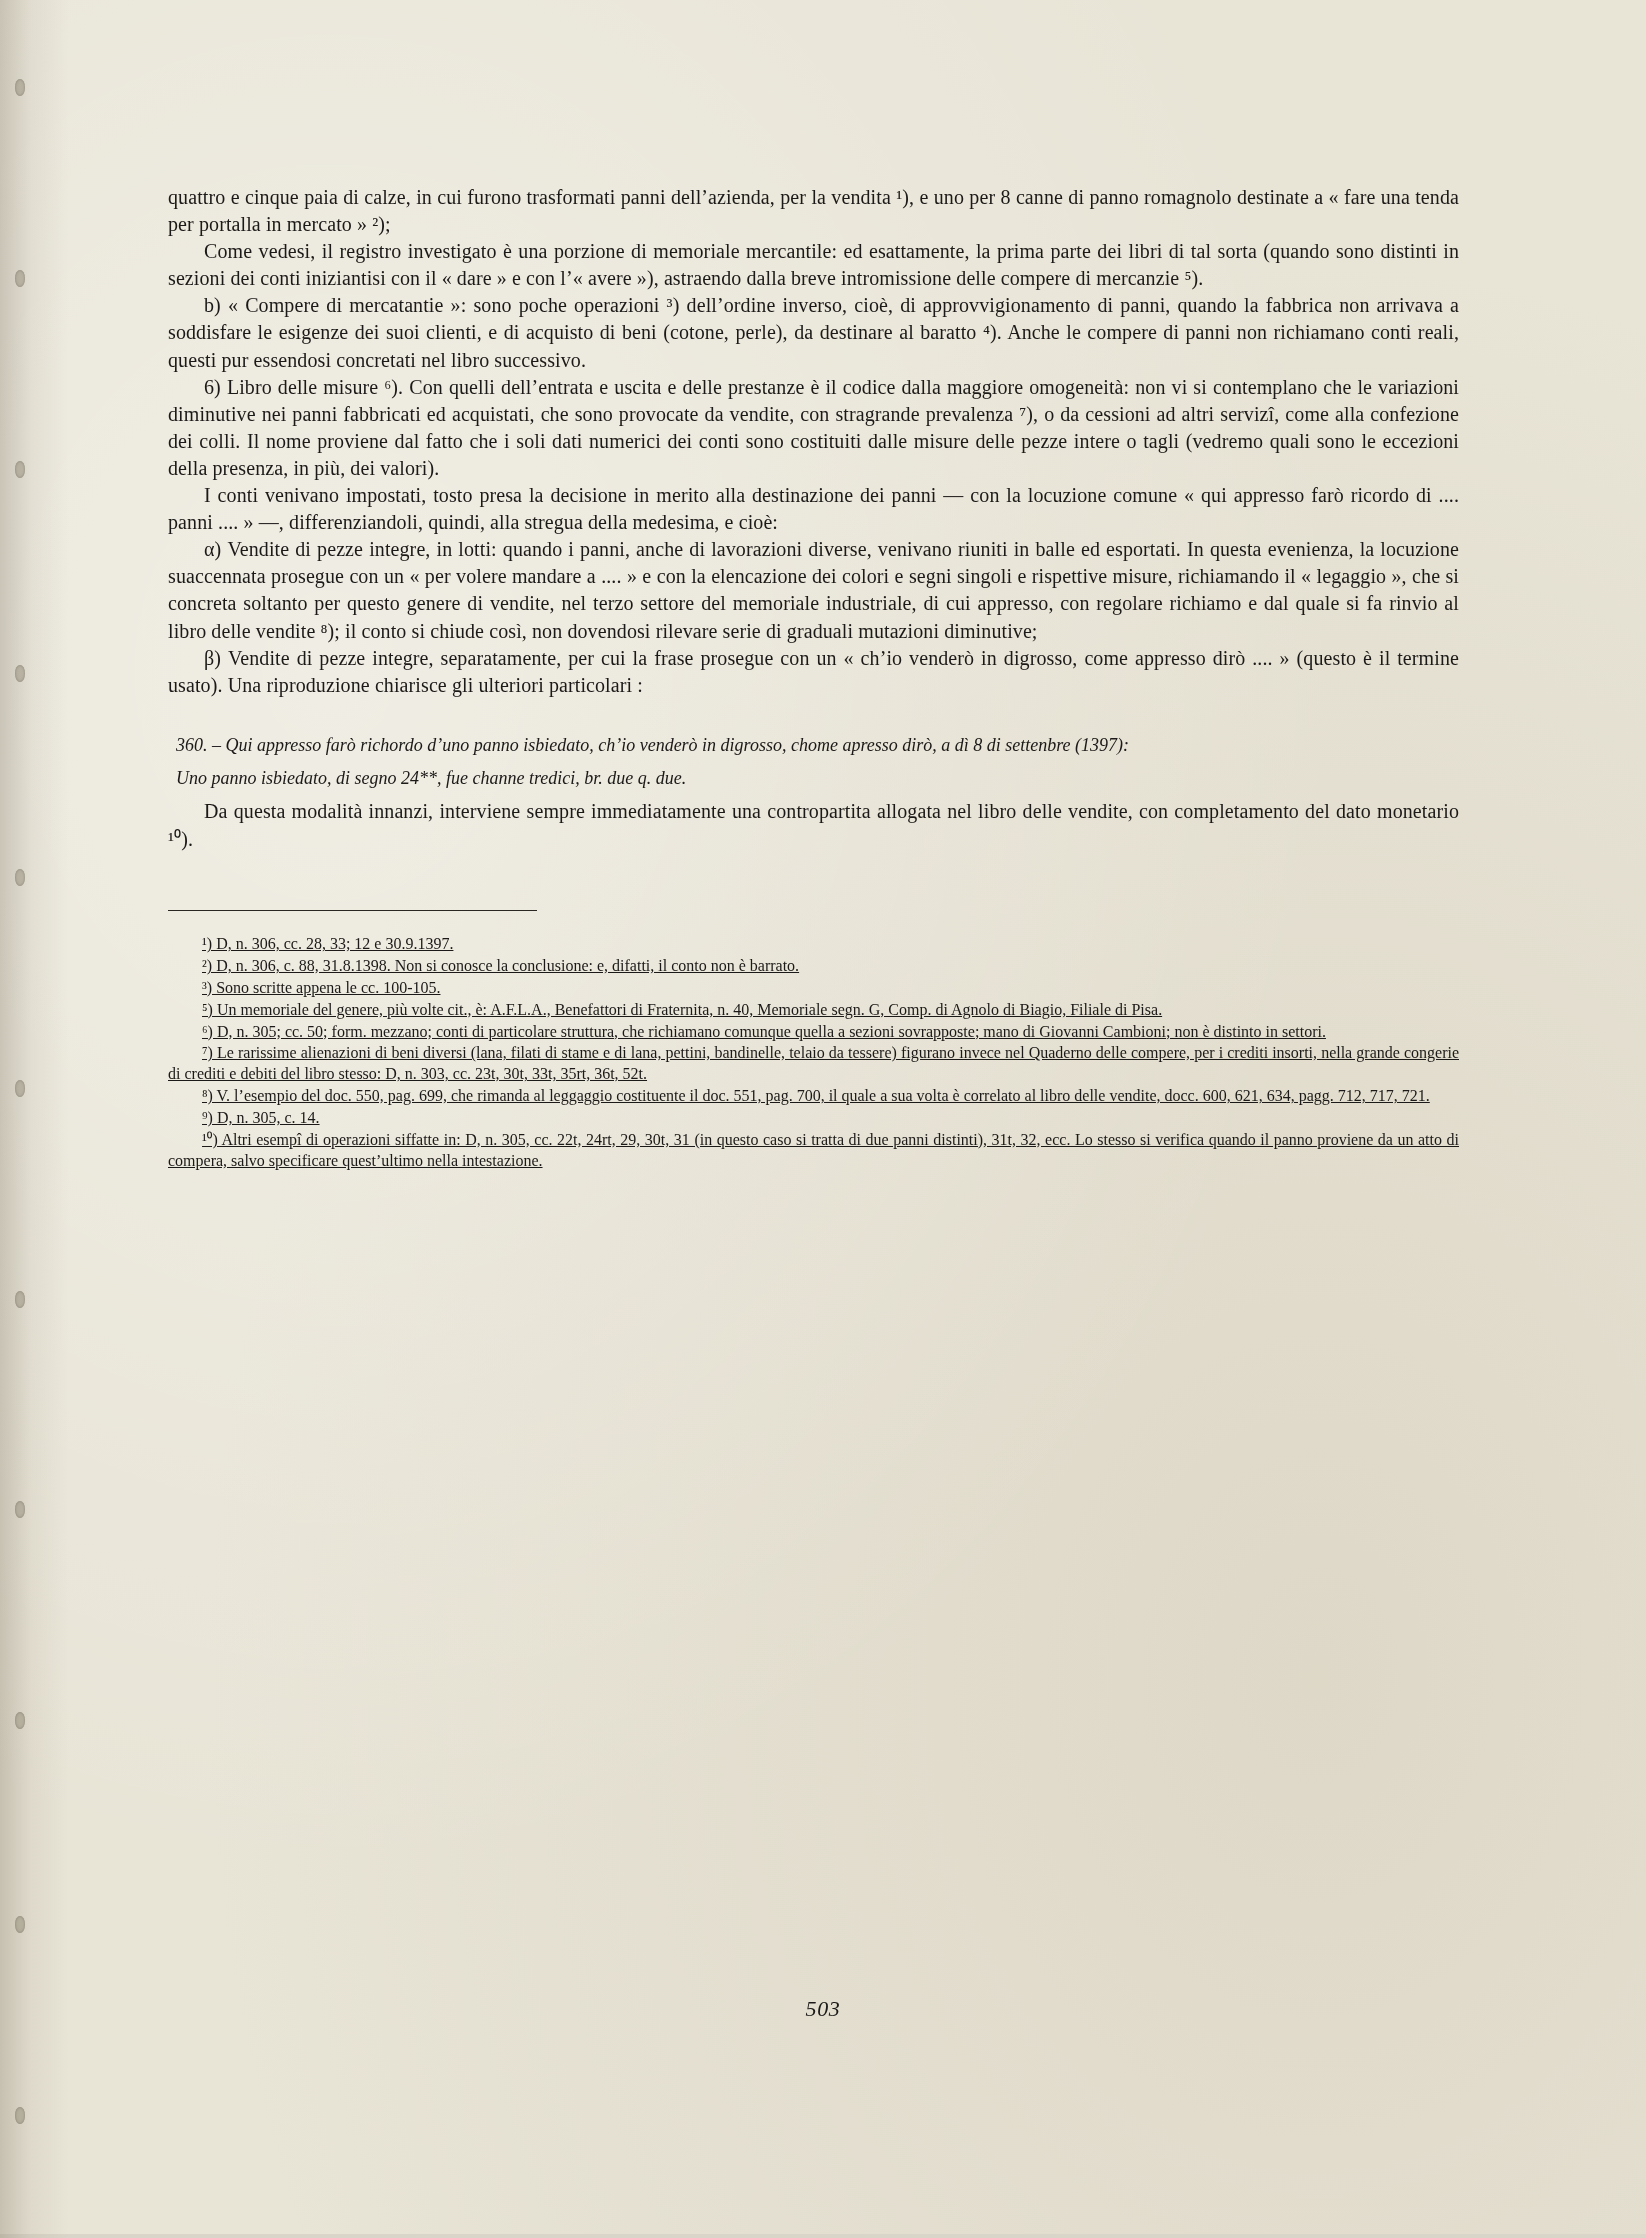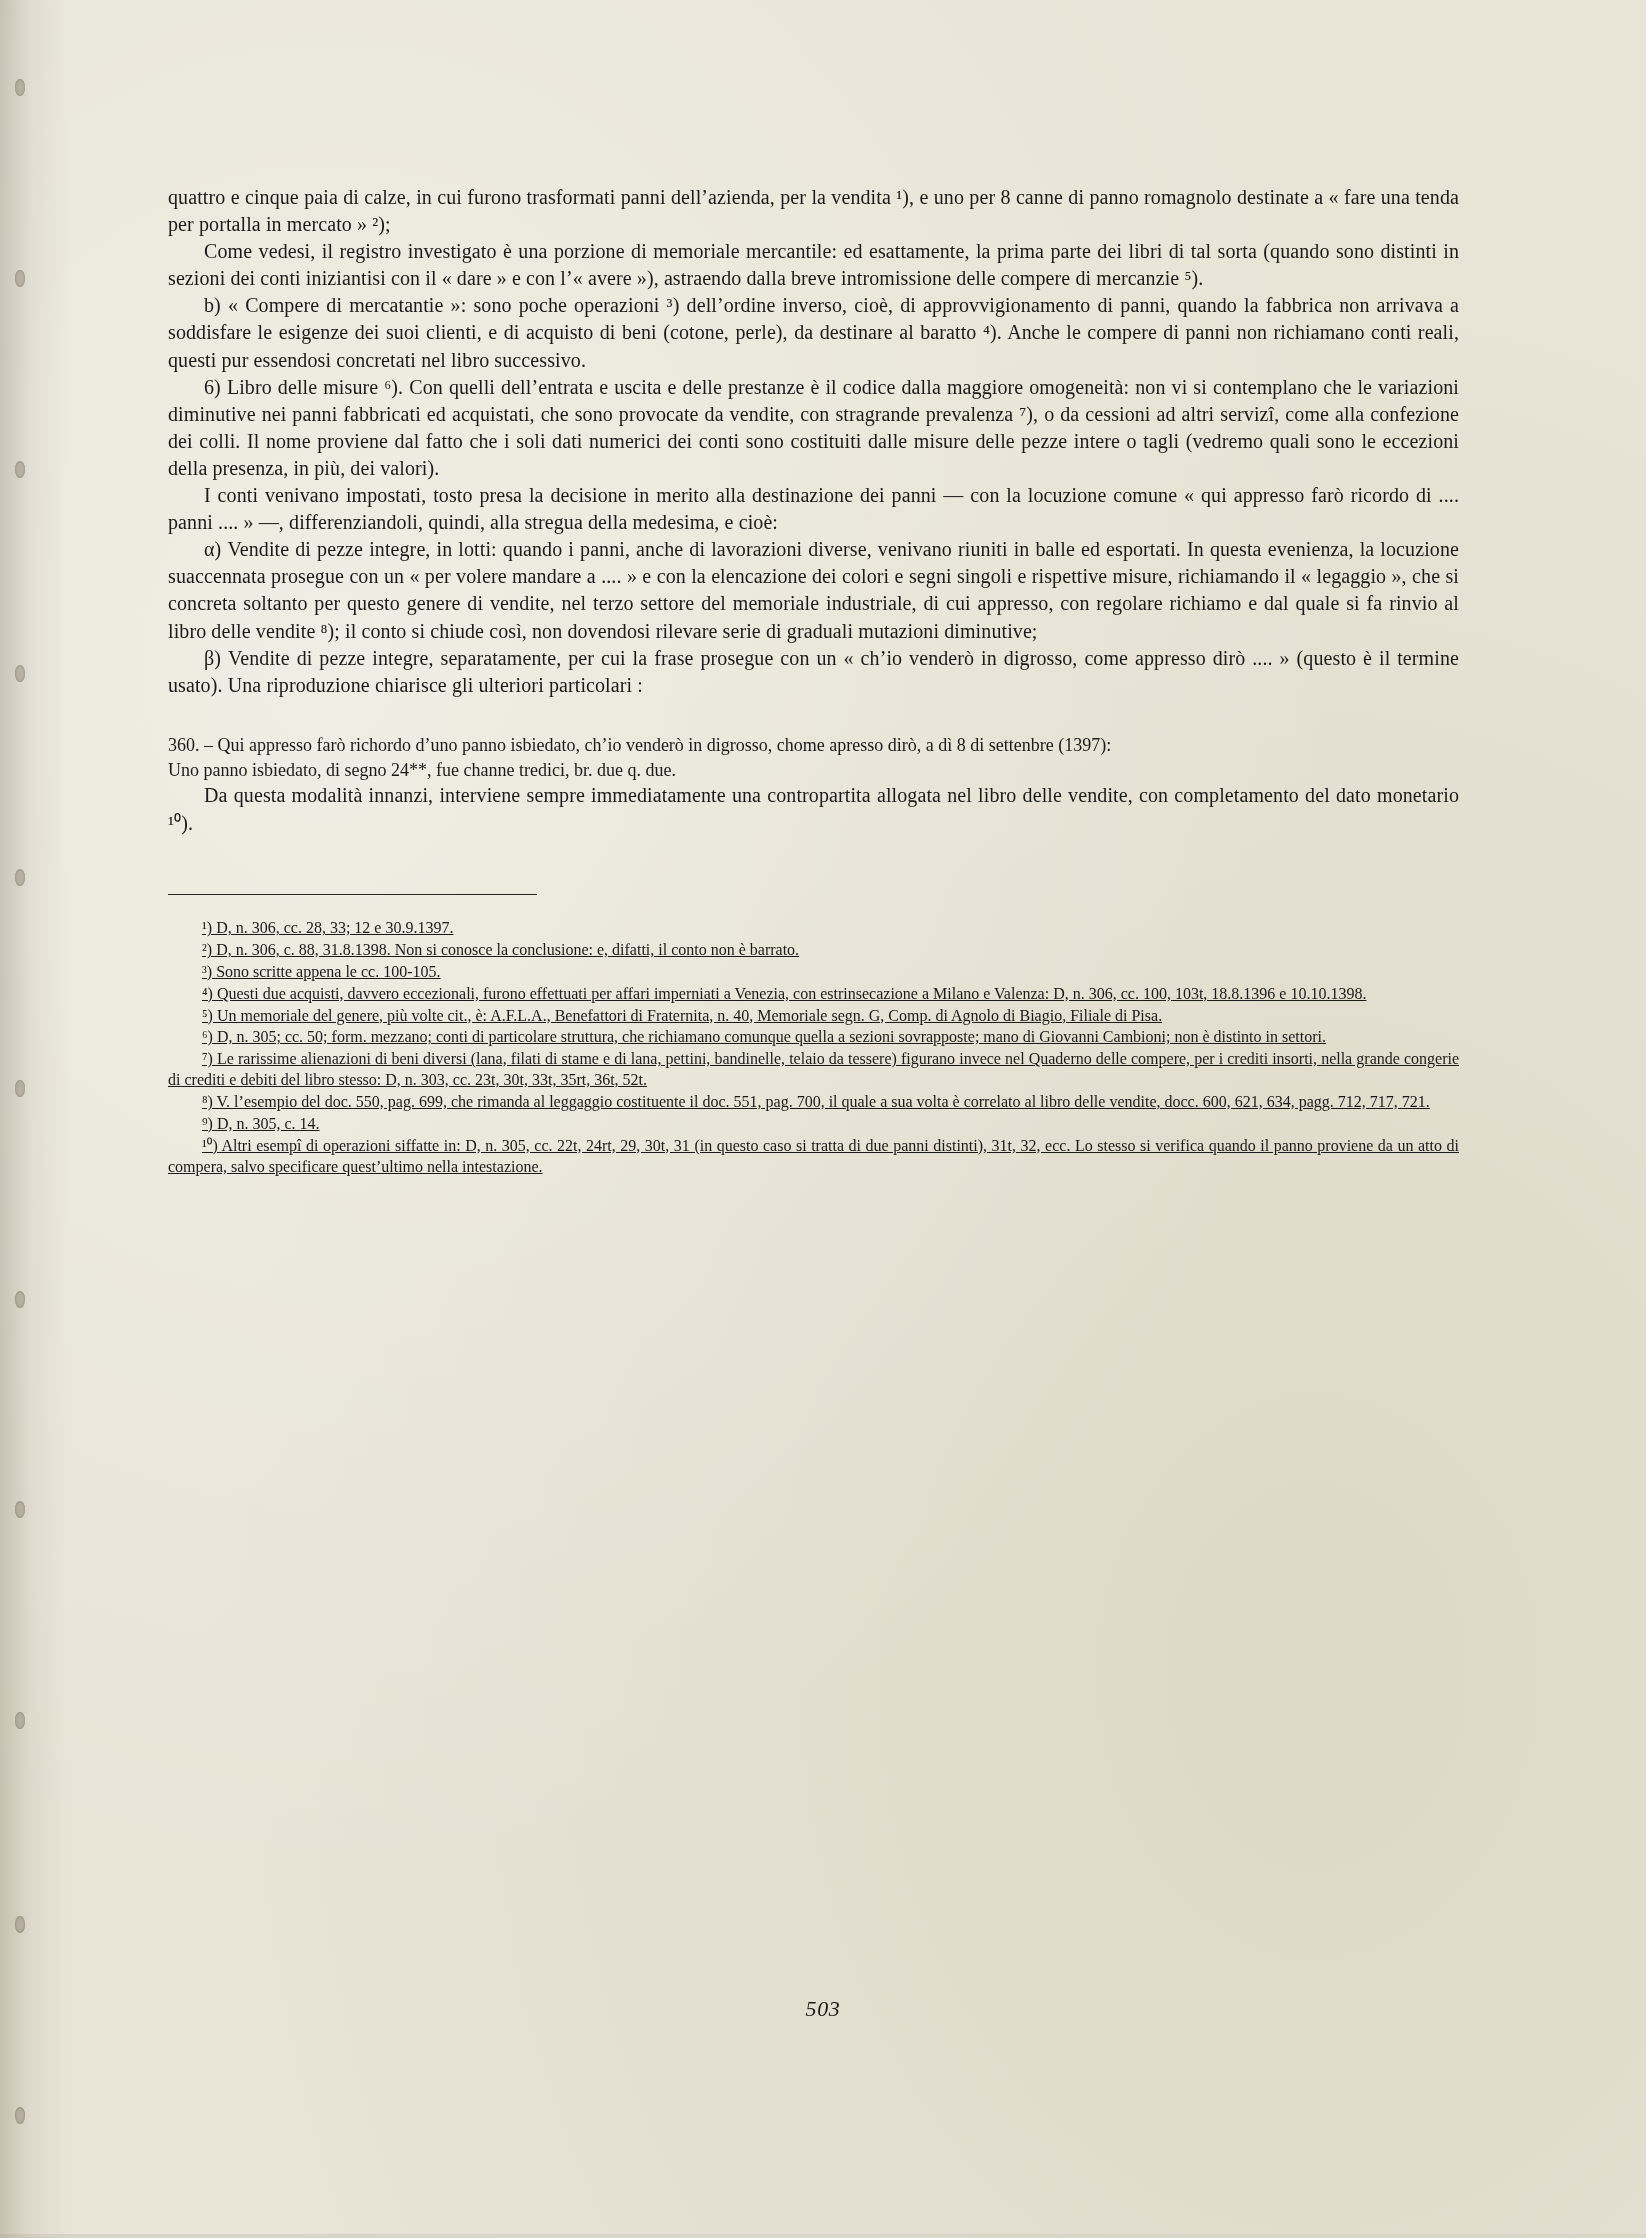--- a/index.html
+++ b/index.html
@@ -57,21 +57,21 @@
     letter-spacing: 0.1px;
   }
   p.body.noindent { text-indent: 0; }
   .quote {
     margin-top: 34px;
     font-size: 18px;
     line-height: 1.38;
     color: #1c1a18;
     text-align: justify;
   }
-  .quote p { margin: 0; text-indent: 0; }
+  .quote p { margin: 8px; text-indent: 0; font-style: italic; }
   .quote p.ind { text-indent: 30px; }
   .after-quote {
     margin-top: 38px;
   }
   .rule {
     margin-top: 57px;
     width: 369px;
     height: 1.3px;
     background: #2a2722;
   }
@@ -133,21 +133,20 @@
     </div>
 
     <p class="body after-quote">Da questa modalità innanzi, interviene sempre immediatamente una contropartita allogata nel libro delle vendite, con completamento del dato monetario ¹⁰).</p>
 
     <div class="rule"></div>
 
     <div class="notes">
       <p>¹) D, n. 306, cc. 28, 33; 12 e 30.9.1397.</p>
       <p>²) D, n. 306, c. 88, 31.8.1398. Non si conosce la conclusione: e, difatti, il conto non è barrato.</p>
       <p>³) Sono scritte appena le cc. 100-105.</p>
-      <p>⁴) Questi due acquisti, davvero eccezionali, furono effettuati per affari imperniati a Venezia, con estrinsecazione a Milano e Valenza: D, n. 306, cc. 100, 103t, 18.8.1396 e 10.10.1398.</p>
       <p>⁵) Un memoriale del genere, più volte cit., è: A.F.L.A., Benefattori di Fraternita, n. 40, Memoriale segn. G, Comp. di Agnolo di Biagio, Filiale di Pisa.</p>
       <p>⁶) D, n. 305; cc. 50; form. mezzano; conti di particolare struttura, che richiamano comunque quella a sezioni sovrapposte; mano di Giovanni Cambioni; non è distinto in settori.</p>
       <p>⁷) Le rarissime alienazioni di beni diversi (lana, filati di stame e di lana, pettini, bandinelle, telaio da tessere) figurano invece nel Quaderno delle compere, per i crediti insorti, nella grande congerie di crediti e debiti del libro stesso: D, n. 303, cc. 23t, 30t, 33t, 35rt, 36t, 52t.</p>
       <p>⁸) V. l’esempio del doc. 550, pag. 699, che rimanda al leggaggio costituente il doc. 551, pag. 700, il quale a sua volta è correlato al libro delle vendite, docc. 600, 621, 634, pagg. 712, 717, 721.</p>
       <p>⁹) D, n. 305, c. 14.</p>
       <p>¹⁰) Altri esempî di operazioni siffatte in: D, n. 305, cc. 22t, 24rt, 29, 30t, 31 (in questo caso si tratta di due panni distinti), 31t, 32, ecc. Lo stesso si verifica quando il panno proviene da un atto di compera, salvo specificare quest’ultimo nella intestazione.</p>
     </div>
 
   </div>
 

